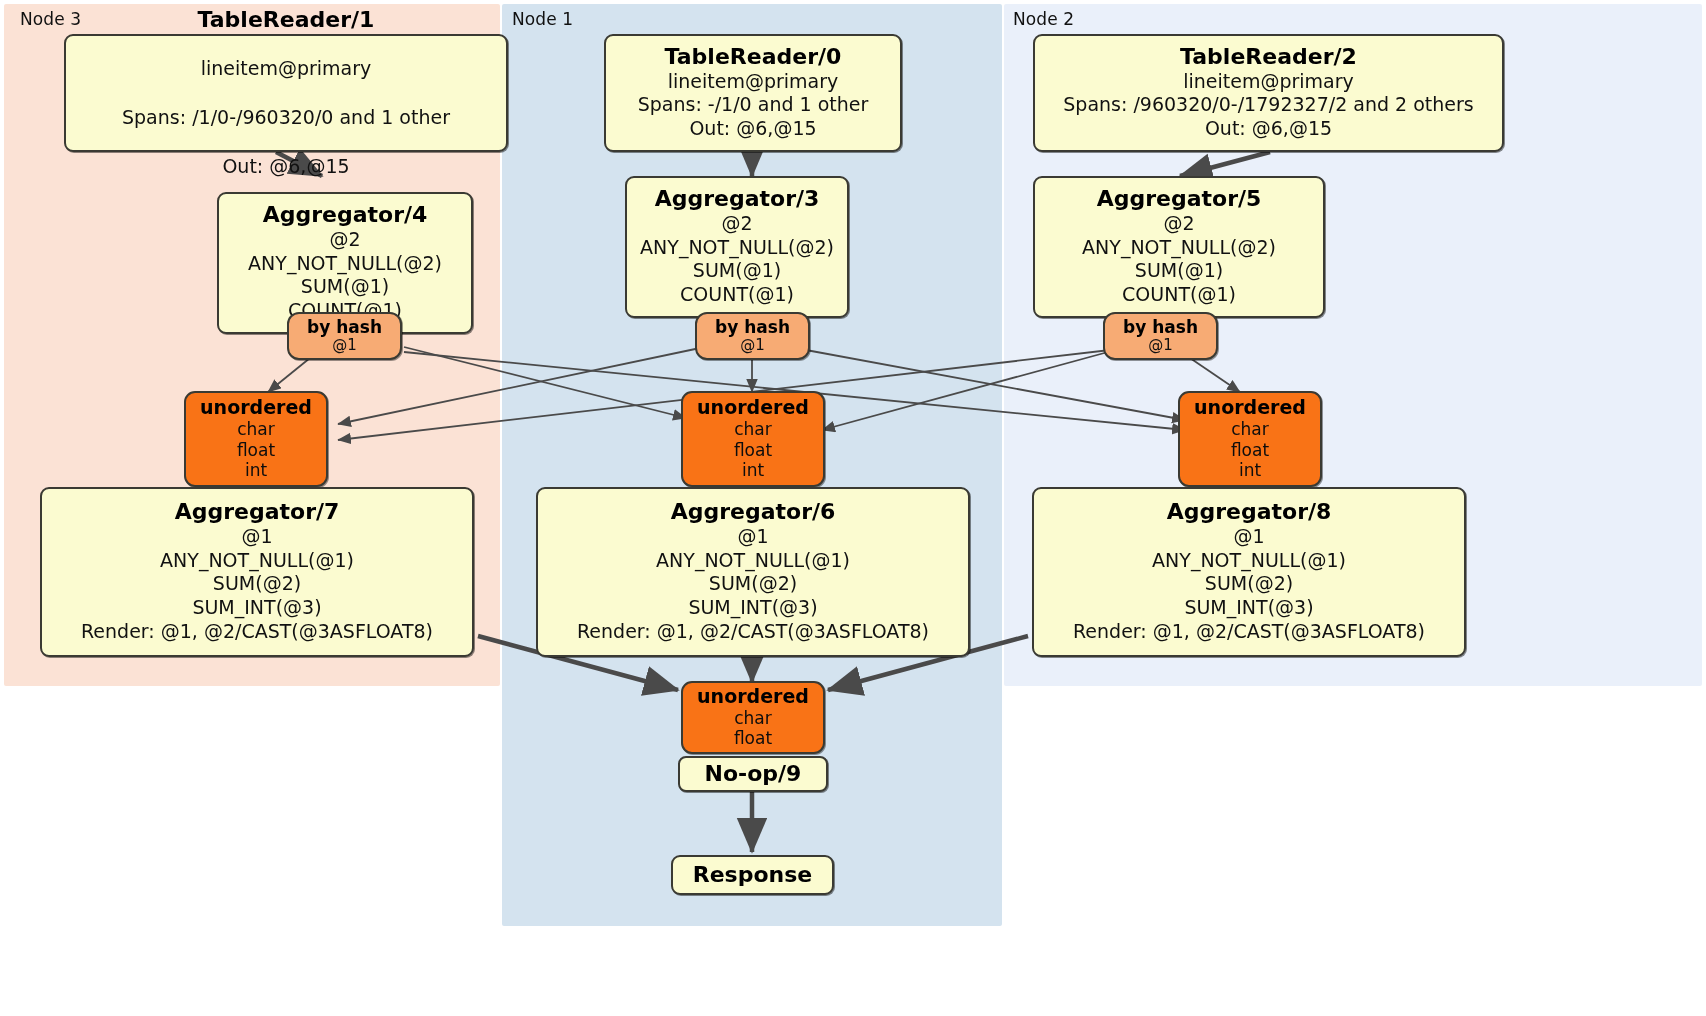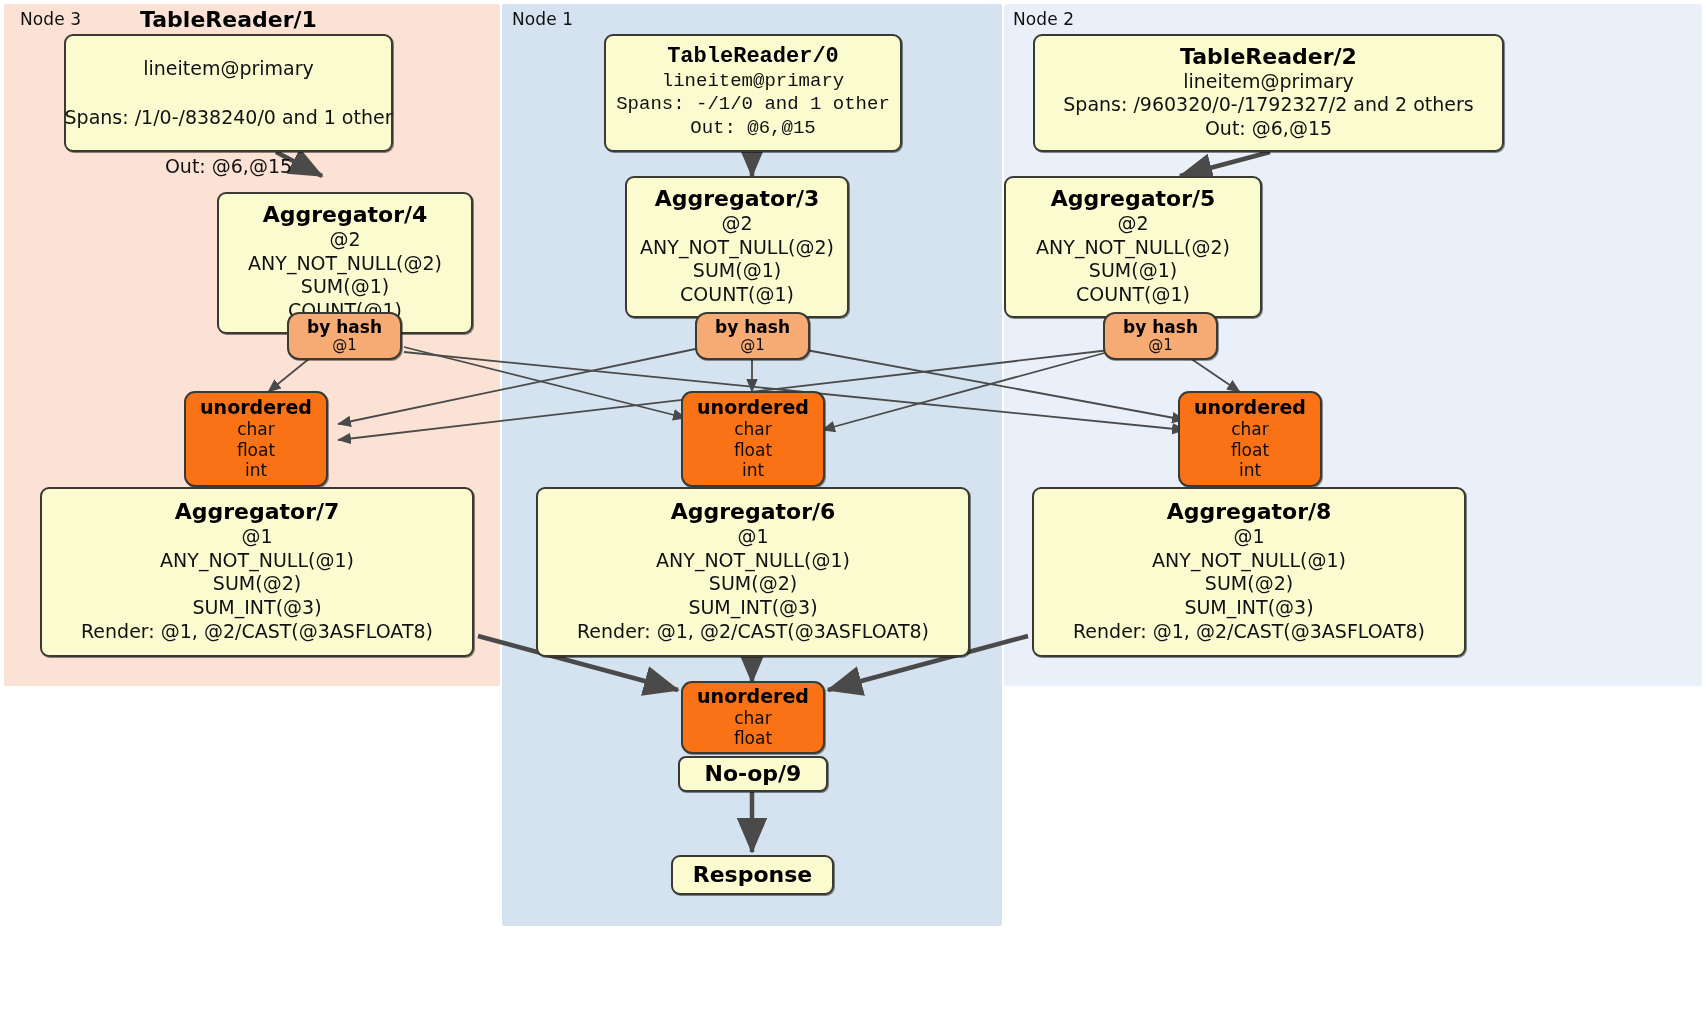--- a/index.html
+++ b/index.html
@@ -70,24 +70,24 @@
     <path d="M1108,352 L822,430" stroke="#4a4a4a" stroke-width="1.8" fill="none" marker-end="url(#ah)"></path>
     <path d="M1190,358 L1240,392" stroke="#4a4a4a" stroke-width="1.8" fill="none" marker-end="url(#ah)"></path>
 
     <path d="M478,636 L678,690" stroke="#4a4a4a" stroke-width="4.5" fill="none" marker-end="url(#ahs)"></path>
     <path d="M752,652 L752,682" stroke="#4a4a4a" stroke-width="4.5" fill="none" marker-end="url(#ahs)"></path>
     <path d="M1028,636 L828,690" stroke="#4a4a4a" stroke-width="4.5" fill="none" marker-end="url(#ahs)"></path>
 
     <path d="M752,792 L752,852" stroke="#4a4a4a" stroke-width="4.5" fill="none" marker-end="url(#ahs)"></path>
   </svg>
 
-  <div class="node proc" style="left:64px;top:34px;width:329px;height:118px;gap:25px;">
+  <div class="node proc" style="left:64px;top:34px;width:444px;height:118px;gap:25px;">
     <div class="ttl">TableReader/1</div>
     <div class="ln">lineitem@primary</div>
-    <div class="ln">Spans: /1/0-/838240/0 and 1 other</div>
+    <div class="ln">Spans: /1/0-/960320/0 and 1 other</div>
     <div class="ln">Out: @6,@15</div>
   </div>
 
   <div class="node proc" style="left:217px;top:176px;width:256px;height:142px;margin-top:16px;">
     <div class="ttl">Aggregator/4</div>
     <div class="ln">@2</div>
     <div class="ln">ANY_NOT_NULL(@2)</div>
     <div class="ln">SUM(@1)</div>
     <div class="ln">COUNT(@1)</div>
   </div>
@@ -106,21 +106,21 @@
 
   <div class="node proc" style="left:40px;top:487px;width:434px;height:170px;">
     <div class="ttl">Aggregator/7</div>
     <div class="ln">@1</div>
     <div class="ln">ANY_NOT_NULL(@1)</div>
     <div class="ln">SUM(@2)</div>
     <div class="ln">SUM_INT(@3)</div>
     <div class="ln">Render: @1, @2/CAST(@3ASFLOAT8)</div>
   </div>
 
-  <div class="node proc" style="left:604px;top:34px;width:298px;height:118px;font-family:Liberation Mono, monospace;">
+  <div class="node proc" style="left:604px;top:34px;width:298px;height:118px;">
     <div class="ttl">TableReader/0</div>
     <div class="ln">lineitem@primary</div>
     <div class="ln">Spans: -/1/0 and 1 other</div>
     <div class="ln">Out: @6,@15</div>
   </div>
 
   <div class="node proc" style="left:625px;top:176px;width:224px;height:142px;">
     <div class="ttl">Aggregator/3</div>
     <div class="ln">@2</div>
     <div class="ln">ANY_NOT_NULL(@2)</div>
@@ -163,21 +163,21 @@
     <div class="ttl">Response</div>
   </div>
 
   <div class="node proc" style="left:1033px;top:34px;width:471px;height:118px;">
     <div class="ttl">TableReader/2</div>
     <div class="ln">lineitem@primary</div>
     <div class="ln">Spans: /960320/0-/1792327/2 and 2 others</div>
     <div class="ln">Out: @6,@15</div>
   </div>
 
-  <div class="node proc" style="left:1004px;top:176px;width:258px;height:142px;">
+  <div class="node proc" style="left:1033px;top:176px;width:292px;height:142px;">
     <div class="ttl">Aggregator/5</div>
     <div class="ln">@2</div>
     <div class="ln">ANY_NOT_NULL(@2)</div>
     <div class="ln">SUM(@1)</div>
     <div class="ln">COUNT(@1)</div>
   </div>
 
   <div class="node router" style="left:1103px;top:312px;width:115px;height:48px;">
     <div class="ttl">by hash</div>
     <div class="ln">@1</div>

